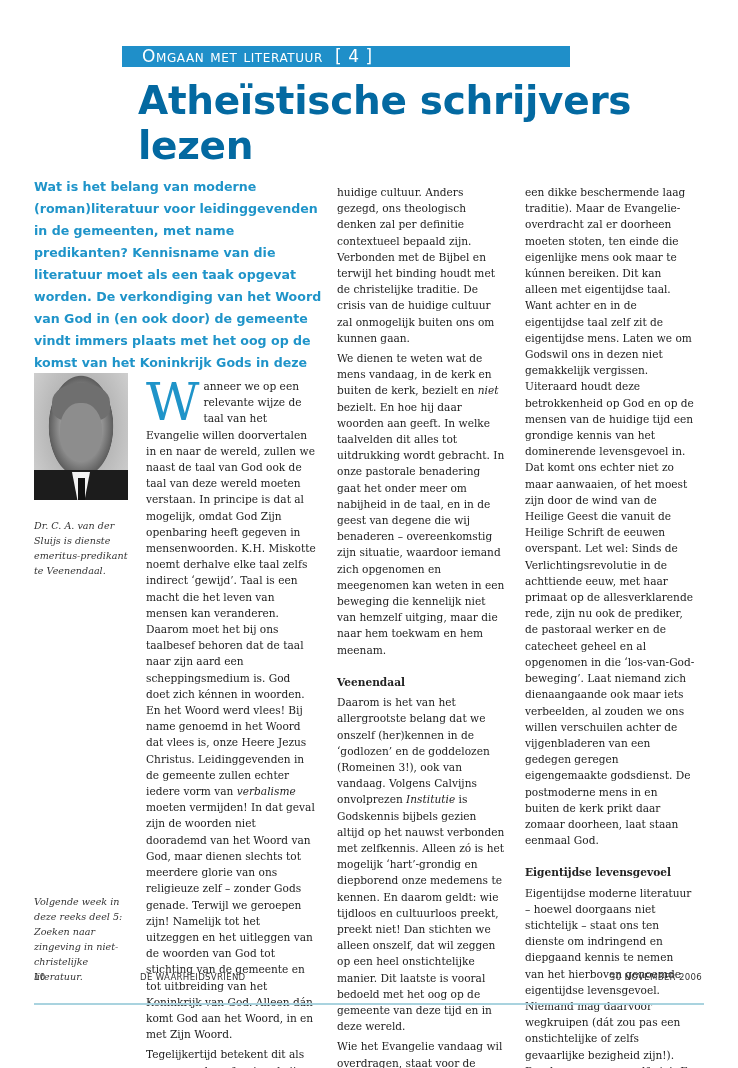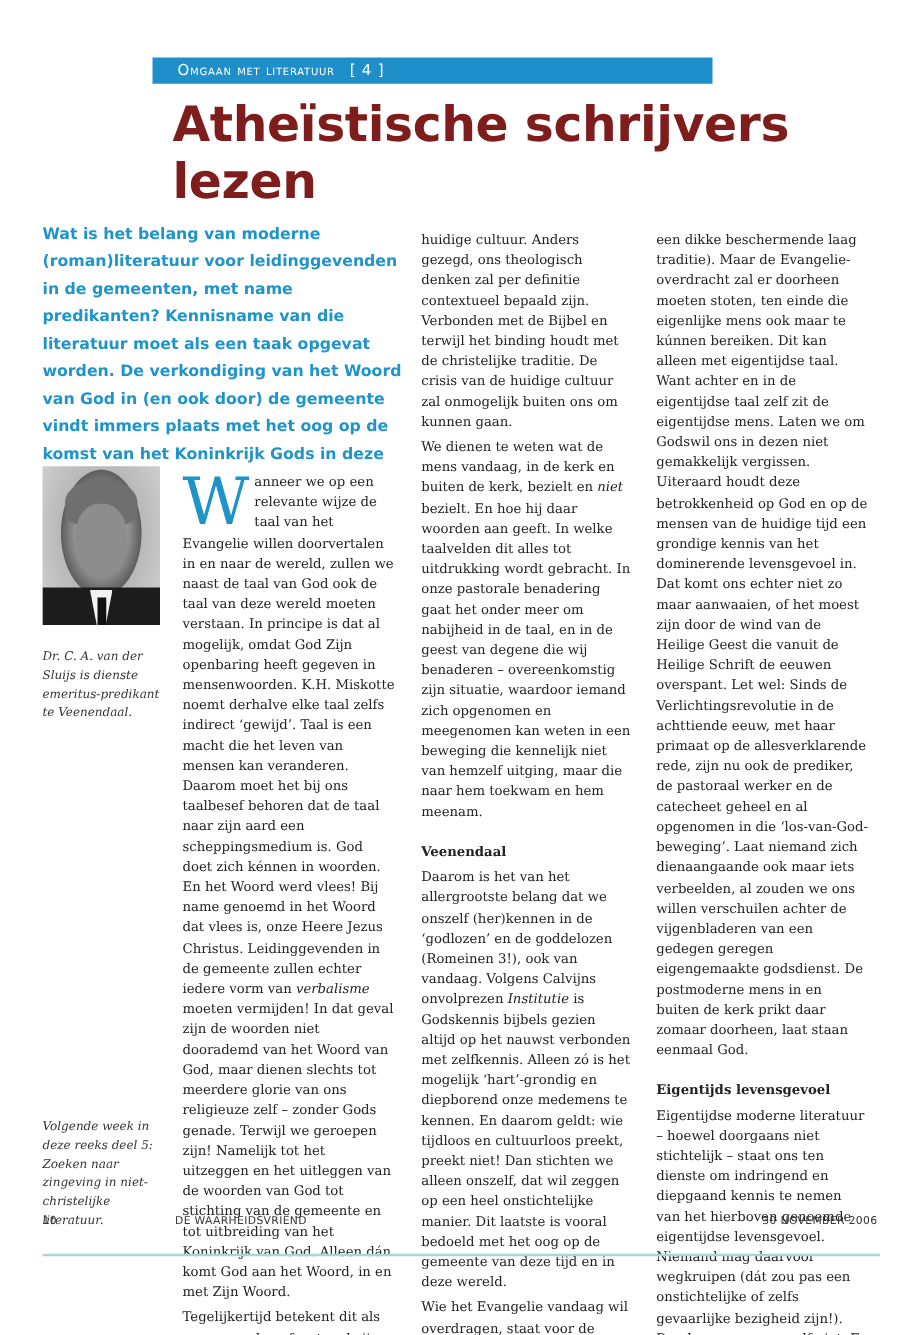--- a/index.html
+++ b/index.html
@@ -3,29 +3,29 @@
 <meta charset="utf-8">
 <style>
   html, body { margin: 0; padding: 0; }
   body {
     width: 738px; height: 1068px; background: #ffffff; position: relative;
     overflow: hidden; color: #222;
   }
   .kicker {
     position: absolute; left: 122px; top: 46px; width: 448px; height: 21px;
     background: #1f8fc9; color: #fff;
-    font-family: "DejaVu Sans", sans-serif; font-size: 12px; letter-spacing: 0.6px;
+    font-family: "DejaVu Sans", sans-serif; font-size: 17px; letter-spacing: 0.6px;
     line-height: 21px; padding-left: 20px; box-sizing: border-box;
     font-variant: small-caps;
   }
   .kicker .num { margin-left: 12px; }
   .title {
     position: absolute; left: 138px; top: 78px; margin: 0;
     font-family: "DejaVu Sans", sans-serif; font-weight: bold; font-size: 39px;
-    letter-spacing: -0.3px; color: #7f1d1d;
+    letter-spacing: -0.3px; color: #0369a1;
   }
   .intro {
     position: absolute; left: 34px; top: 176px; width: 290px; margin: 0;
     font-family: "DejaVu Sans", sans-serif; font-weight: bold; font-size: 12.6px;
     line-height: 22px; color: #1f94c9;
   }
   .photo {
     position: absolute; left: 34px; top: 373px; width: 94px; height: 127px;
     background: radial-gradient(ellipse at 50% 42%, #c9c9c9 0 22%, #9a9a9a 30%, #5e5e5e 48%, #b8b8b8 49%, #d6d6d6 100%);
     overflow: hidden;
@@ -91,20 +91,20 @@
 <div class="col col2">
   <p>huidige cultuur. Anders gezegd, ons theologisch denken zal per definitie contextueel bepaald zijn. Verbonden met de Bijbel en terwijl het binding houdt met de christelijke traditie. De crisis van de huidige cultuur zal onmogelijk buiten ons om kunnen gaan.</p>
   <p><span>We dienen te weten wat de mens vandaag, in de kerk en buiten de kerk, bezielt en </span><em>niet</em><span> bezielt. En hoe hij daar woorden aan geeft. In welke taalvelden dit alles tot uitdrukking wordt gebracht. In onze pastorale benadering gaat het onder meer om nabijheid in de taal, en in de geest van degene die wij benaderen – overeenkomstig zijn situatie, waardoor iemand zich opgenomen en meegenomen kan weten in een beweging die kennelijk niet van hemzelf uitging, maar die naar hem toekwam en hem meenam.</span></p>
   <p class="subhead">Veenendaal</p>
   <p><span>Daarom is het van het allergrootste belang dat we onszelf (her)kennen in de ‘godlozen’ en de goddelozen (Romeinen 3!), ook van vandaag. Volgens Calvijns onvolprezen </span><em>Institutie</em><span> is Godskennis bijbels gezien altijd op het nauwst verbonden met zelfkennis. Alleen zó is het mogelijk ‘hart’-grondig en diepborend onze medemens te kennen. En daarom geldt: wie tijdloos en cultuurloos preekt, preekt niet! Dan stichten we alleen onszelf, dat wil zeggen op een heel onstichtelijke manier. Dit laatste is vooral bedoeld met het oog op de gemeente van deze tijd en in deze wereld.</span></p>
   <p>Wie het Evangelie vandaag wil overdragen, staat voor de gigantische opdracht zowel de eigentijdse mens te kennen in zijn gemeente alsook die daarbuiten. Die eigentijdse mens zit nu eenmaal vandaag de dag ook in de kerk, al is hij wellicht als zódanig nauwelijks herkenbaar (vanwege</p>
 </div>
 
 <div class="col col3">
   <p>een dikke beschermende laag traditie). Maar de Evangelie-overdracht zal er doorheen moeten stoten, ten einde die eigenlijke mens ook maar te kúnnen bereiken. Dit kan alleen met eigentijdse taal. Want achter en in de eigentijdse taal zelf zit de eigentijdse mens. Laten we om Godswil ons in dezen niet gemakkelijk vergissen. Uiteraard houdt deze betrokkenheid op God en op de mensen van de huidige tijd een grondige kennis van het dominerende levensgevoel in. Dat komt ons echter niet zo maar aanwaaien, of het moest zijn door de wind van de Heilige Geest die vanuit de Heilige Schrift de eeuwen overspant. Let wel: Sinds de Verlichtingsrevolutie in de achttiende eeuw, met haar primaat op de allesverklarende rede, zijn nu ook de prediker, de pastoraal werker en de catecheet geheel en al opgenomen in die ‘los-van-God-beweging’. Laat niemand zich dienaangaande ook maar iets verbeelden, al zouden we ons willen verschuilen achter de vijgenbladeren van een gedegen geregen eigengemaakte godsdienst. De postmoderne mens in en buiten de kerk prikt daar zomaar doorheen, laat staan eenmaal God.</p>
-  <p class="subhead">Eigentijds levensgevoel</p>
+  <p class="subhead">Eigentijdse levensgevoel</p>
   <p>Eigentijdse moderne literatuur – hoewel doorgaans niet stichtelijk – staat ons ten dienste om indringend en diepgaand kennis te nemen van het hierboven genoemde eigentijdse levensgevoel. Niemand mag daarvoor wegkruipen (dát zou pas een onstichtelijke of zelfs gevaarlijke bezigheid zijn!). Dan kennen we onszelf niet. En dan communiceren we dus niet. Zoals Jezus wél deed, met de tollenaren en zondaren van Zijn tijd. En hoe zal dan de Evangelieoverdracht  nog wezenlijk kunnen plaatsvinden?!</p>
 </div>
 
 <div class="footline"></div>
 <div class="footer f-page">10</div>
 <div class="footer f-mag">DE WAARHEIDSVRIEND</div>
 <div class="footer f-date">30 NOVEMBER 2006</div>
 
 </body></html>

